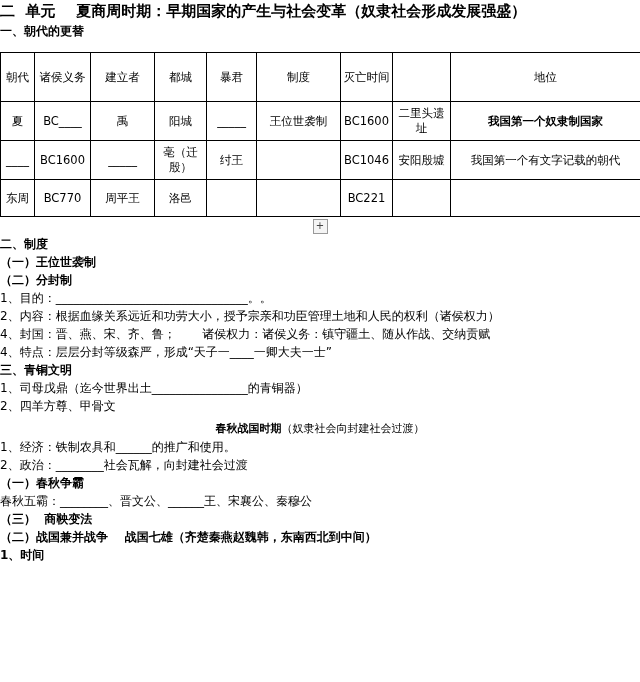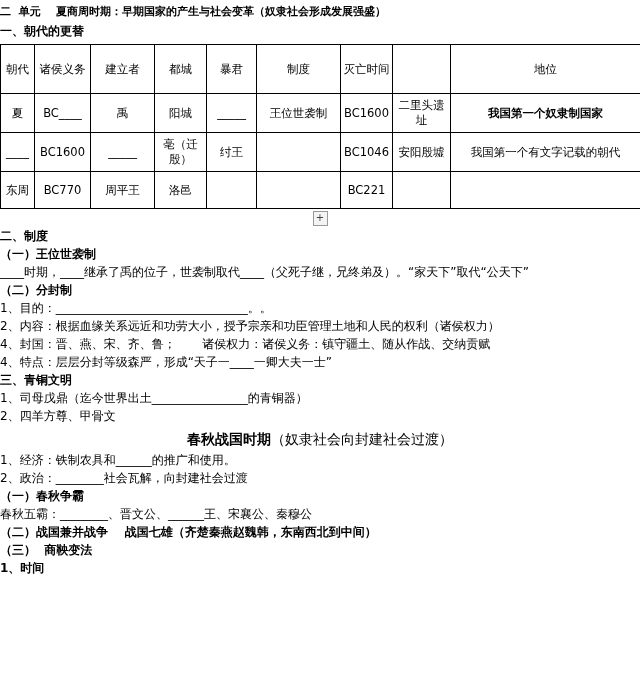--- a/index.html
+++ b/index.html
@@ -21,31 +21,31 @@
     height: 682px;
     padding: 0;
   }
   .line {
     padding: 1px 0 1px 0;
     line-height: 16px;
     white-space: pre-wrap;
   }
   .title-line {
     font-weight: bold;
-    font-size: 11px;
+    font-size: 15px;
     line-height: 17px;
     padding-top: 3px;
     padding-bottom: 2px;
   }
   .sect { font-weight: bold; }
 
   table.grid {
     border-collapse: collapse;
     width: 640px;
-    margin-top: 4px;
+    margin-top: 12px;
     margin-bottom: 2px;
     table-layout: fixed;
   }
   table.grid td {
     border: 1px solid #000000;
     font-size: 11.5px;
     text-align: center;
     vertical-align: middle;
     padding: 4px 2px;
     line-height: 15px;
@@ -72,21 +72,21 @@
     text-align: center;
     height: 15px;
     margin-top: 1px;
     margin-bottom: 1px;
   }
   .spring-title {
     font-weight: bold;
     text-align: center;
     padding-top: 6px;
     padding-bottom: 2px;
-    font-size: 14px;
+    font-size: 11px;
   }
 </style>
 </head>
 <body>
 
 <div class="page">
 
   <div class="line title-line">二  单元    夏商周时期：早期国家的产生与社会变革（奴隶社会形成发展强盛）</div>
 
   <div class="line sect">一、朝代的更替</div>
@@ -150,21 +150,20 @@
     </tr>
   </tbody>
     </table>
 
   <div class="plusrow">
     <span class="plusbox">+</span>
   </div>
 
   <div class="line sect">二、制度</div>
   <div class="line sect">（一）王位世袭制</div>
-  <div class="line">____时期，____继承了禹的位子，世袭制取代____（父死子继，兄终弟及）。“家天下”取代“公天下”</div>
 
   <div class="line sect">（二）分封制</div>
   <div class="line">1、目的：________________________________。。</div>
   <div class="line"><span>2、内容：根据血缘关系远近和功劳大小，授予宗亲和功臣管理土地和人民的权利（诸侯权力）</span></div>
   <div class="line">4、封国：晋、燕、宋、齐、鲁；       诸侯权力：诸侯义务：镇守疆土、随从作战、交纳贡赋</div>
   <div class="line">4、特点：层层分封等级森严，形成“天子一____一卿大夫一士”</div>
 
   <div class="line sect">三、青铜文明</div>
   <div class="line">1、司母戊鼎（迄今世界出土________________的青铜器）</div>
   <div class="line">2、四羊方尊、甲骨文</div>
@@ -172,17 +171,17 @@
   <div class="spring-title">
     <span>春秋战国时期</span><span style="font-weight:normal">（奴隶社会向封建社会过渡）</span>
   </div>
 
   <div class="line">1、经济：铁制农具和______的推广和使用。</div>
   <div class="line">2、政治：________社会瓦解，向封建社会过渡</div>
 
   <div class="line sect">（一）春秋争霸</div>
   <div class="line">春秋五霸：________、晋文公、______王、宋襄公、秦穆公</div>
 
+  <div class="line sect">（三）  商鞅变法</div>
   <div class="line sect">（二）战国兼并战争    战国七雄（齐楚秦燕赵魏韩，东南西北到中间）</div>
-  <div class="line sect">（三）  商鞅变法</div>
   <div class="line sect">1、时间</div>
 
 </div>
 
 </body></html>

